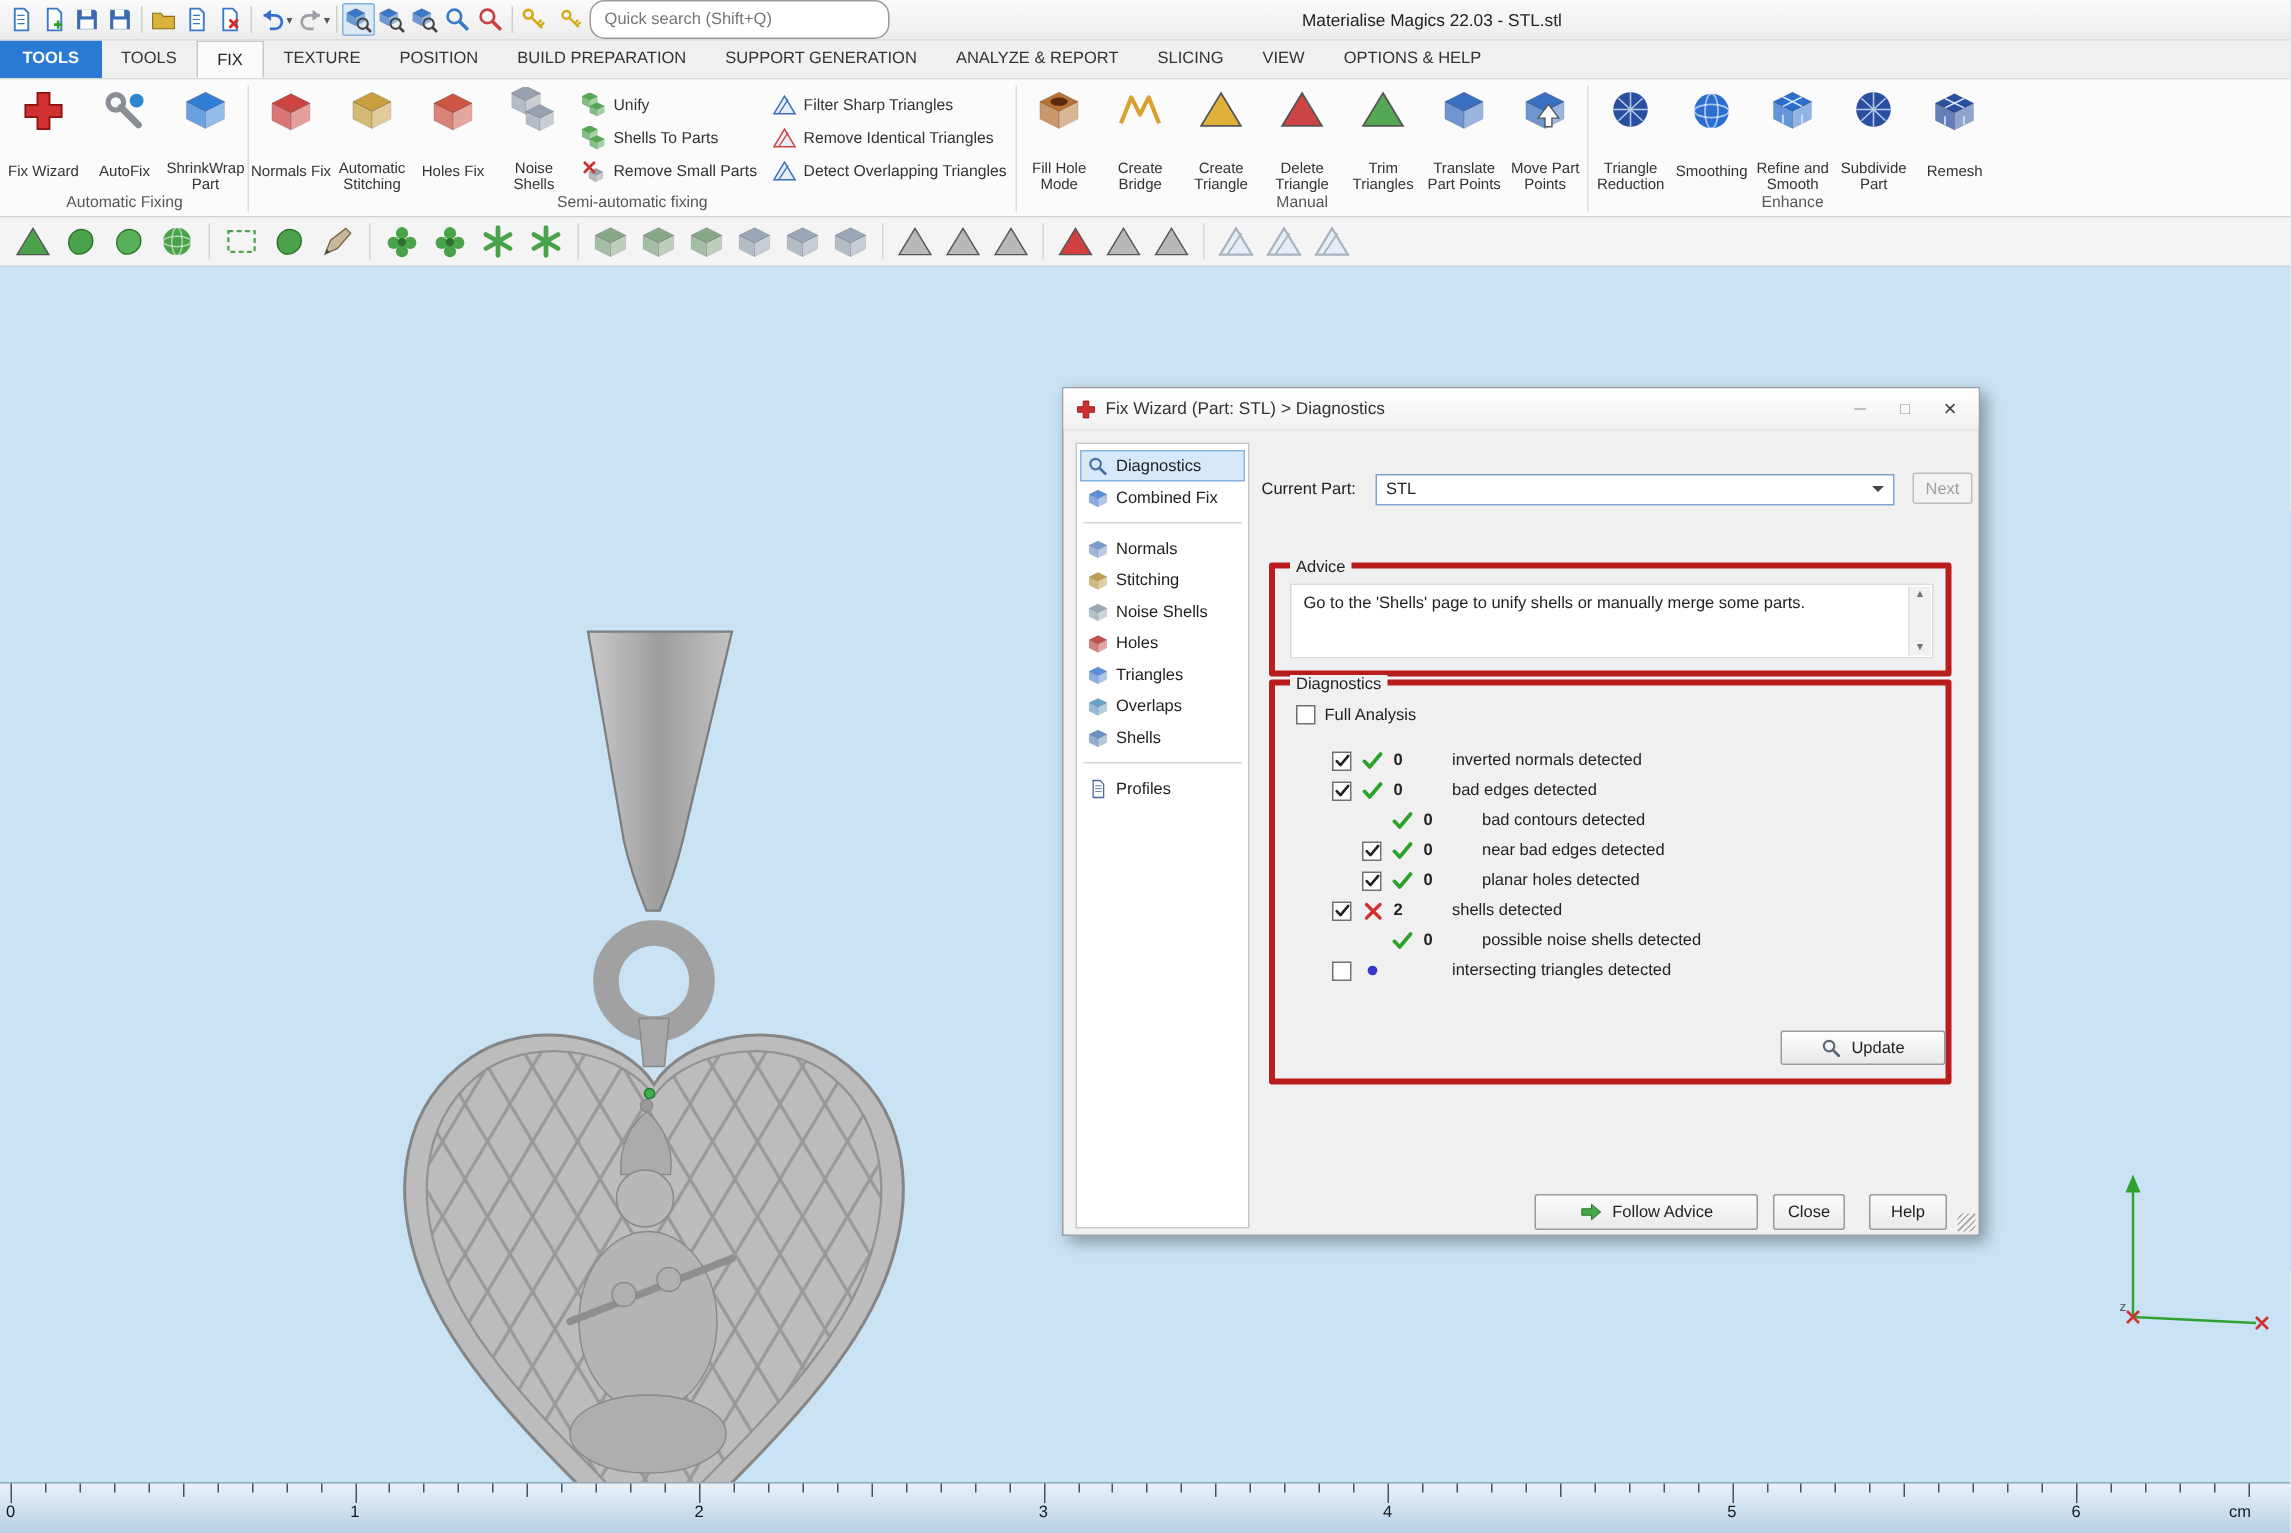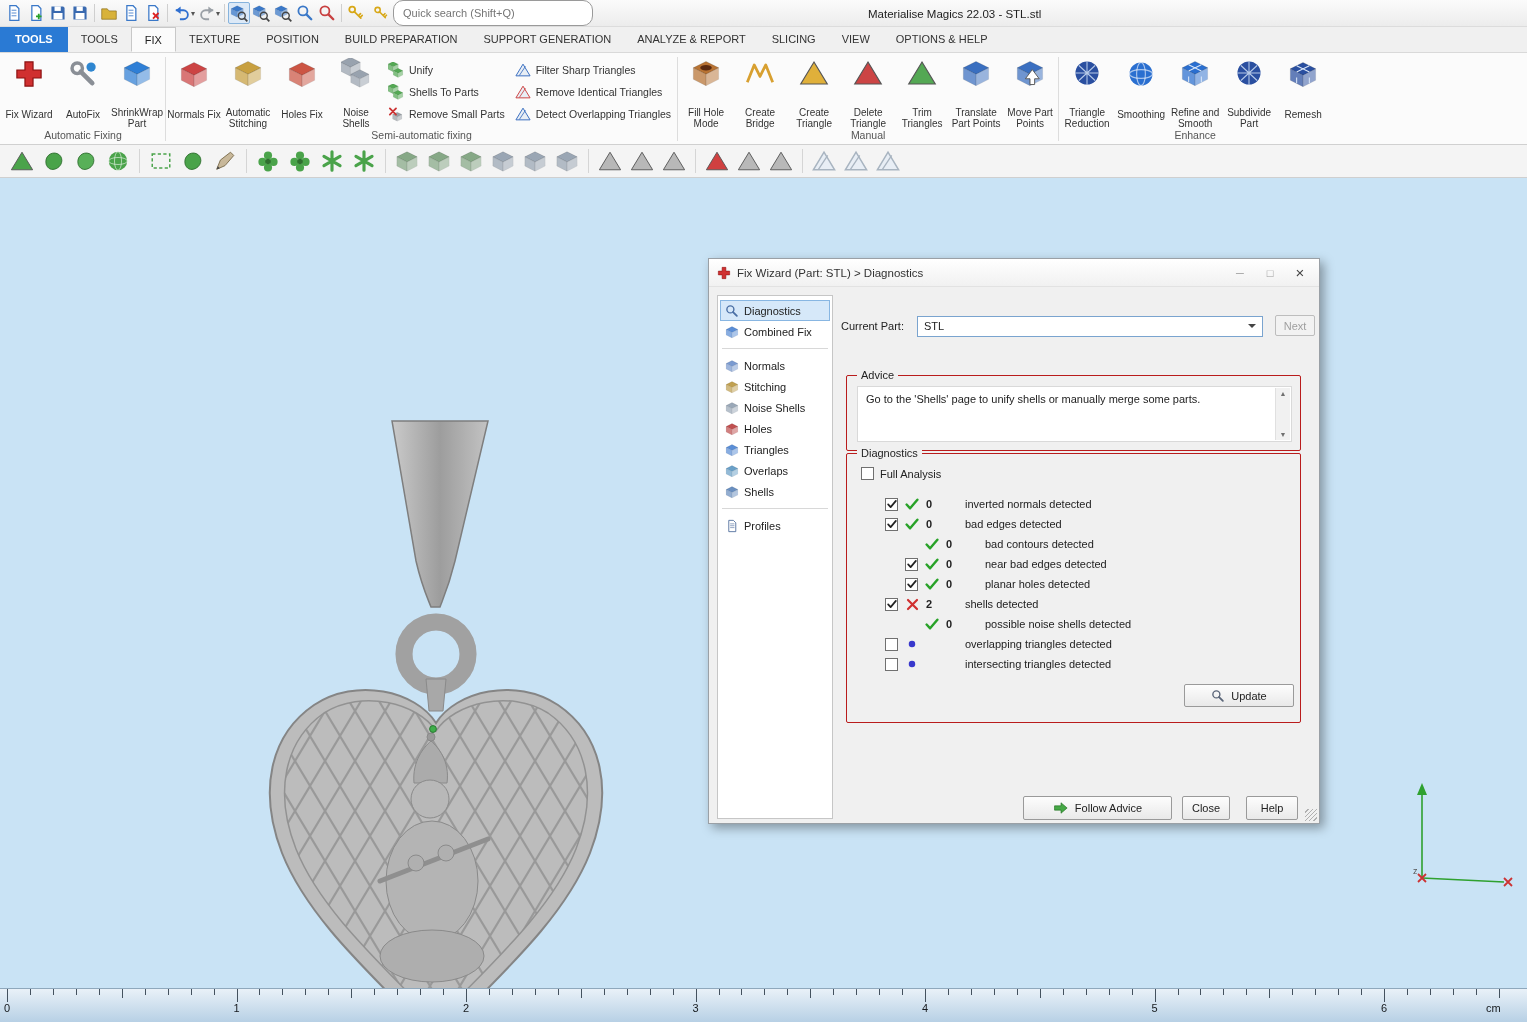--- a/index.html
+++ b/index.html
@@ -50,21 +50,21 @@
 .side-item.sel{background:#d6e8f9;border-color:#88b6e2;}
 .side-sep{height:1px;background:#d8d8d8;margin:6px 4px;}
 .dlg-right{position:absolute;left:132px;top:34px;width:470px;margin-top:22px;}
 .row-current{display:flex;align-items:center;height:22px;}
 .cp-label{width:76px;}
 .dropdown{width:346px;height:21px;background:#fff;border:1px solid #7aa4cf;display:flex;align-items:center;justify-content:space-between;padding:0 6px;}
 .dd-arrow{width:0;height:0;border:4px solid transparent;border-top-color:#444;margin-top:4px;}
 .btn{background:linear-gradient(#fdfdfd,#e9e9e9);border:1px solid #9a9a9a;border-radius:2px;display:inline-flex;align-items:center;justify-content:center;gap:6px;font-size:11px;color:#222;}
 .btn.disabled{color:#9f9f9f;border-color:#bdbdbd;background:#f2f2f2;}
 .next-btn{position:absolute;left:434px;top:0;width:40px;height:21px;}
-.groupbox{position:absolute;left:5px;width:455px;border:1px solid #b91c1c;border-radius:2px;}
+.groupbox{position:absolute;left:5px;width:455px;border:4px solid #b91c1c;border-radius:2px;}
 .gb-label{position:absolute;top:-7px;left:10px;background:#f0f0f0;padding:0 4px;font-size:11px;color:#222;}
 .advice-group{top:60px;height:76px;}
 .advice-inner{position:absolute;left:10px;right:8px;top:10px;bottom:8px;background:#fff;border:1px solid #d9d9d9;padding:6px 22px 4px 8px;color:#222;}
 .adv-scroll{position:absolute;right:1px;top:1px;bottom:1px;width:15px;background:#f1f1f1;border-left:1px solid #e0e0e0;display:flex;flex-direction:column;justify-content:space-between;align-items:center;padding:2px 0;color:#707070;font-size:7px;}
 .diag-group{top:138px;height:270px;}
 .fa-row{position:absolute;left:14px;top:13px;display:flex;align-items:center;gap:6px;}
 .cbx{width:13px;height:13px;background:#fff;border:1px solid #707070;display:inline-flex;align-items:center;justify-content:center;flex:0 0 13px;}
 .cbx.hidden{visibility:hidden;}
 .diag-rows{position:absolute;left:38px;top:40px;right:8px;}
 .diag-row{display:flex;align-items:center;height:20px;gap:6px;font-size:11px;}
@@ -1084,30 +1084,20 @@
             <span class="dlabel">possible noise shells detected</span>
           </div>
           <div class="diag-row" style="padding-left: 0px;">
             <span class="cbx"></span>
             <span class="mark">
               <svg width="12" height="12" viewBox="0 0 26 26" aria-hidden="true" style="display:block">
                 <circle cx="13" cy="13" r="7" fill="#3838cc"></circle>
               </svg>
             </span>
             <span class="count"></span>
-            <span class="dlabel">overlapping triangles detected</span>
-          </div>
-          <div class="diag-row" style="padding-left: 0px;">
-            <span class="cbx"></span>
-            <span class="mark">
-              <svg width="12" height="12" viewBox="0 0 26 26" aria-hidden="true" style="display:block">
-                <circle cx="13" cy="13" r="7" fill="#3838cc"></circle>
-              </svg>
-            </span>
-            <span class="count"></span>
             <span class="dlabel">intersecting triangles detected</span>
           </div>
         </div>
       <div class="btn update-btn">
         <span style="display:flex;">
             <svg width="14" height="14" viewBox="0 0 26 26" aria-hidden="true" style="display:block">
               <circle cx="10" cy="10" r="6.5" fill="none" stroke="#5a6578" stroke-width="2.6"></circle>
               <line x1="15" y1="15" x2="22" y2="22" stroke="#5a6578" stroke-width="3.4" stroke-linecap="round"></line>
             </svg>
           </span>

